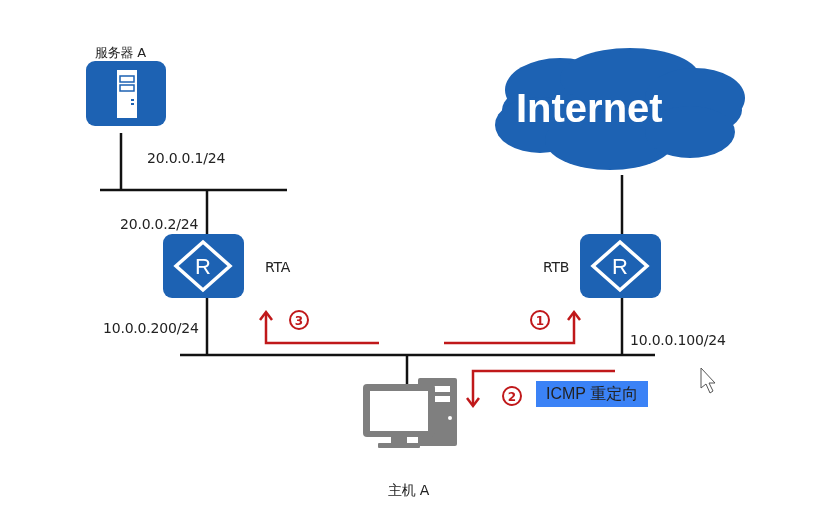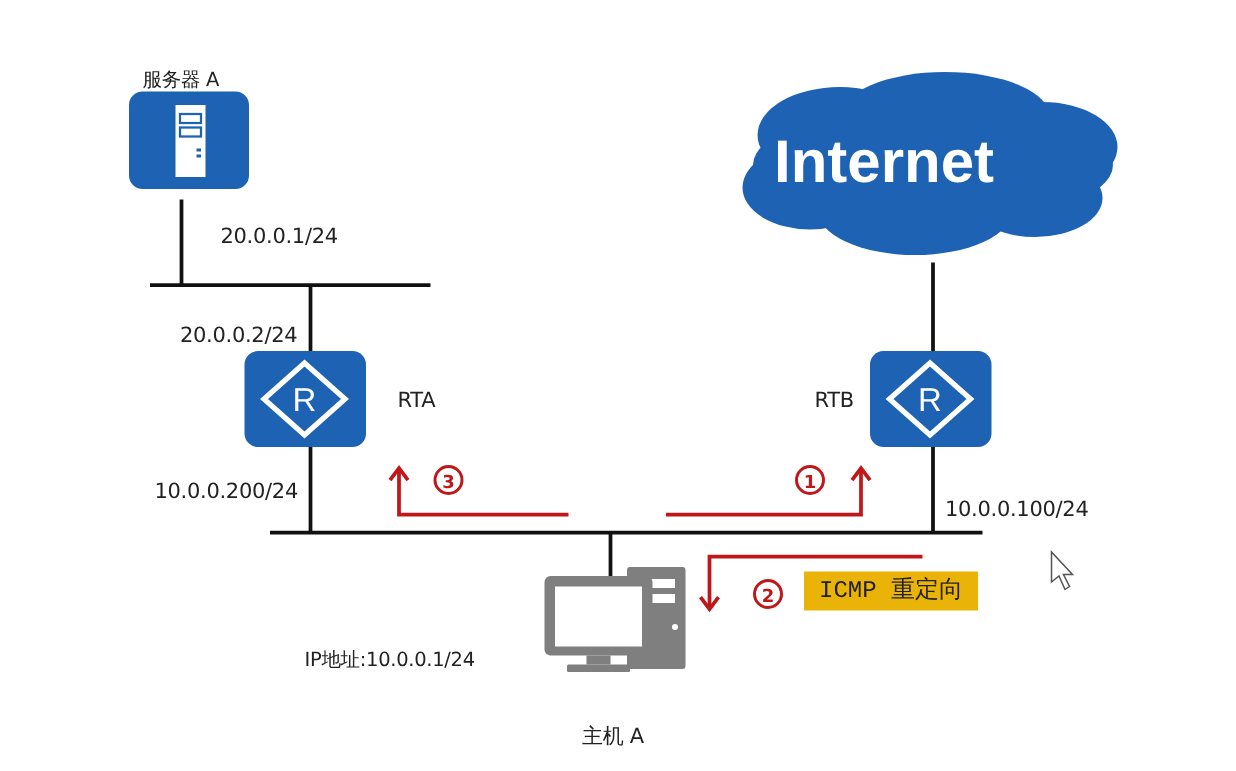--- a/index.html
+++ b/index.html
@@ -8,22 +8,22 @@
     #stage { position: absolute; left: 0; top: 0; width: 824px; height: 370px; }
     .lbl { position: absolute; font-size: 14px; color: #222; white-space: nowrap;
            font-family: "DejaVu Sans", "Liberation Sans", sans-serif; letter-spacing: -0.2px; }
     .node { position: absolute; background: #1d62b3; border-radius: 9px; }
     .cloud-text { position: absolute; color: #fff; font-weight: bold; font-size: 40px;
                   font-family: "Liberation Sans", "DejaVu Sans", sans-serif; letter-spacing: 0px; }
     .step { position: absolute; color: #c0181a; font-size: 15px; font-weight: bold;
             width: 16px; height: 16px; border: 2px solid #c0181a; border-radius: 50%;
             text-align: center; line-height: 16px; font-family: "DejaVu Sans", sans-serif; }
     .step span { font-size: 12px; }
-    .icmp-box { position: absolute; background: #eab308; padding: 0 10px; height: 26px; line-height: 26px;
-                font-size: 16px; color: #222; font-family: Liberation Mono, monospace; }
+    .icmp-box { position: absolute; background: #3b82f6; padding: 0 10px; height: 26px; line-height: 26px;
+                font-size: 16px; color: #222; font-family: Liberation Sans, sans-serif; }
   </style>
 </head>
 <body>
 
 <div id="stage">
   <svg width="824" height="514" viewBox="0 0 824 514" style="position:absolute;left:0;top:0">
 
     <line x1="121" y1="133" x2="121" y2="190" stroke="#111" stroke-width="2.5"></line>
     <line x1="100" y1="190" x2="287" y2="190" stroke="#111" stroke-width="2.5"></line>
     <line x1="207" y1="190" x2="207" y2="235" stroke="#111" stroke-width="2.5"></line>
@@ -106,15 +106,14 @@
   </div>
   <div class="lbl" style="left:543px;top:259px;text-align:right;">RTB</div>
   <div class="lbl" style="left:630px;top:332px;">10.0.0.100/24</div>
 
   <div class="step" style="left:289px;top:310px;"><span>3</span></div>
   <div class="step" style="left:530px;top:310px;"><span>1</span></div>
   <div class="step" style="left:502px;top:386px;"><span>2</span></div>
 
   <div class="icmp-box" style="left:536px;top:381px;">ICMP 重定向</div>
 
-  <div class="lbl" style="left:203px;top:431px;font-size:13px;">IP地址:10.0.0.1/24</div>
   <div class="lbl" style="left:388px;top:482px;">主机 A</div>
 </div>
 
 </body></html>

